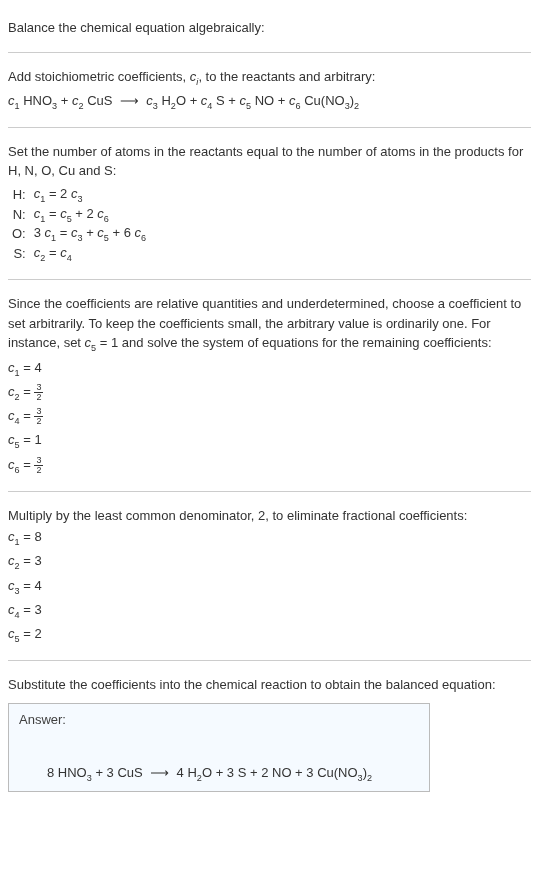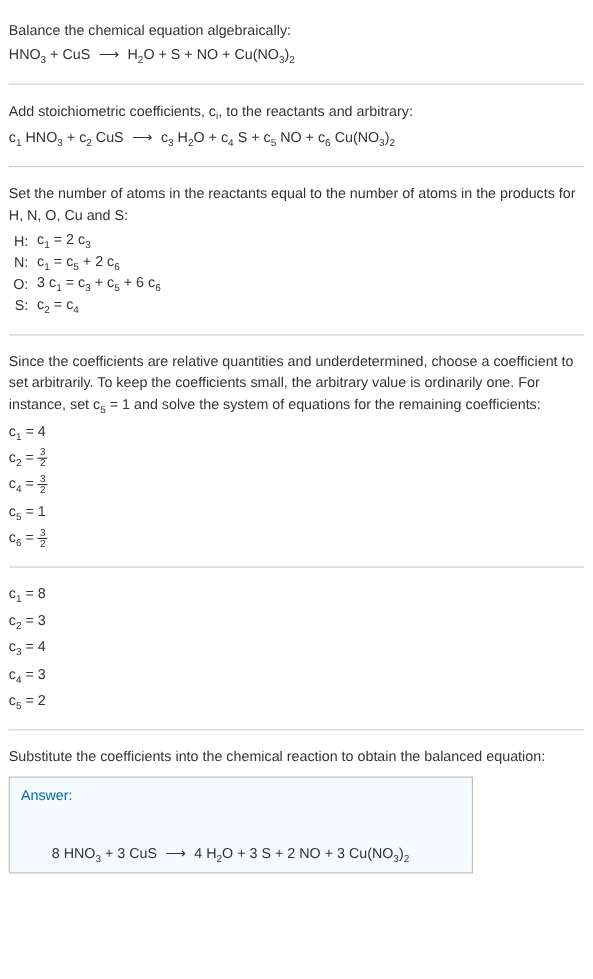--- a/index.html
+++ b/index.html
@@ -22,20 +22,21 @@
   }
   .line {
     margin: 2px 0;
     line-height: 1.5;
   }
   .sub {
     font-size: 0.7em;
     vertical-align: sub;
   }
   .ital {
+    font-style: italic;
   }
   .arrow {
     display: inline-block;
     padding: 0 4px;
   }
   table.atoms {
     border-collapse: collapse;
     margin: 4px 0;
   }
   table.atoms td {
@@ -63,36 +64,33 @@
   }
   .answer-box {
     border: 1px solid #bbb;
     background: #f5faff;
     padding: 8px 10px;
     margin: 6px 0 2px 0;
     display: inline-block;
     min-width: 400px;
   }
   .answer-title {
-    color: #0369a1;
+    color: #404040;
     margin-bottom: 4px;
   }
   .answer-content {
     padding-left: 28px;
     margin-top: 38px;
   }
 </style>
 </head>
 <body>
 
 <div class="section">
   <div class="line">Balance the chemical equation algebraically:</div>
-  <div class="line">
-    <span><span>HNO</span><span class="sub">3</span></span><span> + CuS </span><span class="arrow">⟶</span><span><span> H</span><span class="sub">2</span></span><span><span>O + S + NO + Cu(NO</span><span class="sub">3</span><span>)</span><span class="sub">2</span></span>
-  </div>
 </div>
 
 <hr class="hr">
 
 <div class="section">
   <div class="line">
     <span>Add stoichiometric coefficients, </span><span class="ital"><span>c</span><span class="sub">i</span></span><span>, to the reactants and arbitrary:</span>
   </div>
   <div class="line">
     <span class="ital">c</span><span class="sub">1</span><span> HNO</span><span class="sub">3</span><span> + </span><span class="ital">c</span><span class="sub">2</span><span> CuS </span><span class="arrow">⟶</span> <span class="ital">c</span><span class="sub">3</span><span> H</span><span class="sub">2</span><span>O + </span><span class="ital">c</span><span class="sub">4</span><span> S + </span><span class="ital">c</span><span class="sub">5</span><span> NO + </span><span class="ital">c</span><span class="sub">6</span><span> Cu(NO</span><span class="sub">3</span><span>)</span><span class="sub">2</span>
@@ -136,20 +134,21 @@
     <div class="line"><span class="ital">c</span><span class="sub">2</span><span> = </span><span class="frac"><span class="num">3</span><span class="den">2</span></span></div>
     <div class="line"><span class="ital">c</span><span class="sub">4</span><span> = </span><span class="frac"><span class="num">3</span><span class="den">2</span></span></div>
     <div class="line"><span class="ital">c</span><span class="sub">5</span><span> = 1</span></div>
     <div class="line"><span class="ital">c</span><span class="sub">6</span><span> = </span><span class="frac"><span class="num">3</span><span class="den">2</span></span></div>
   </div>
 </div>
 
 <hr class="hr">
 
 <div class="section">
+  <div class="line">Multiply by the least common denominator, 2, to eliminate fractional coefficients:</div>
   <div>
     <div class="line"><span class="ital">c</span><span class="sub">1</span><span> = 8</span></div>
     <div class="line"><span class="ital">c</span><span class="sub">2</span><span> = 3</span></div>
     <div class="line"><span class="ital">c</span><span class="sub">3</span><span> = 4</span></div>
     <div class="line"><span class="ital">c</span><span class="sub">4</span><span> = 3</span></div>
     <div class="line"><span class="ital">c</span><span class="sub">5</span><span> = 2</span></div>
   </div>
 </div>
 
 <hr class="hr">

